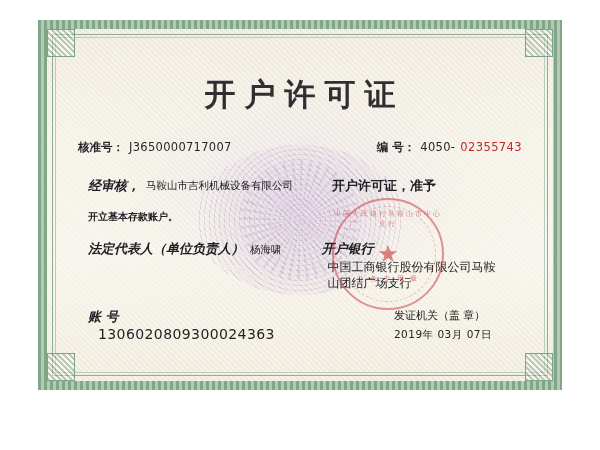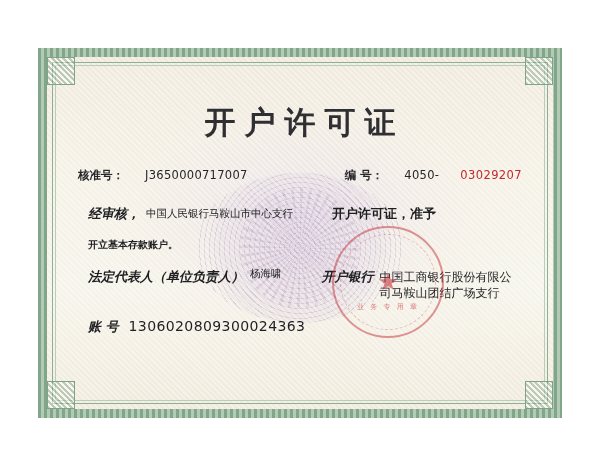--- a/index.html
+++ b/index.html
@@ -16,21 +16,20 @@
 
   
   .cert-wrap {
     position: absolute;
     left: 38px;
     top: 20px;
     width: 524px;
     height: 370px;
     background: #f9a8d4;
     box-sizing: border-box;
-    margin-top: 28px;
   }
   
   .paper-tint {
     position: absolute;
     inset: 0;
     background:
       radial-gradient(ellipse 70% 60% at 50% 45%, rgba(226,214,231,0.55) 0%, rgba(240,232,224,0.25) 45%, rgba(243,241,228,0) 75%),
       linear-gradient(180deg, #efe9dc 0%, #f5f2e6 35%, #f6f4ea 65%, #efe9da 100%);
   }
   
@@ -139,21 +138,21 @@
     justify-content: space-between;
     align-items: baseline;
     margin-top: 24px;
     padding: 0 14px;
     font-size: 11.5px;
     color: #26262a;
   }
   .code-left, .code-right {
     display: flex;
     align-items: baseline;
-    gap: 21px;
+    gap: 5px;
     white-space: nowrap;
   }
   .code-label { font-weight: bold; font-family: "DejaVu Serif", serif; }
   .code-val {
     font-family: "DejaVu Sans", sans-serif;
     letter-spacing: 0.3px;
     text-align: center;
   }
   .code-val.red { color: #c0292c; letter-spacing: 0.4px; }
 
@@ -187,46 +186,48 @@
   .line2 { font-size: 10px; font-weight: bold; margin-bottom: 16px; }
 
   .row-two {
     display: flex;
     align-items: flex-start;
     margin-bottom: 14px;
     font-size: 13px;
   }
   .row-two .left {
     display: flex;
-    align-items: flex-start;
+    align-items: flex-end;
     white-space: nowrap;
   }
   .row-two .right {
     display: flex;
     align-items: flex-start;
     margin-left: 34px;
     white-space: nowrap;
+    flex-direction: column;
   }
   .bank-val {
     font-family: "DejaVu Sans", sans-serif;
     font-size: 12px;
     line-height: 1.35;
     font-weight: normal;
     white-space: normal;
     max-width: 168px;
     padding-left: 6px;
     position: relative;
     top: 1px;
   }
 
   .acct-line {
     display: flex;
     align-items: baseline;
     font-size: 13px;
     margin-top: 18px;
+    flex-direction: column;
   }
   .acct-val {
     font-family: "DejaVu Sans", sans-serif;
     font-size: 14px;
     font-weight: normal;
     padding-left: 10px;
     letter-spacing: 0.4px;
   }
 
   .issuer {
@@ -307,29 +308,29 @@
     <div class="title">开户许可证</div>
 
     <div class="row-codes">
       <div class="code-left">
         <span class="code-label">核准号：</span>
         <span class="code-val">J3650000717007</span>
       </div>
       <div class="code-right">
         <span class="code-label">编 号：</span>
         <span class="code-val">4050-</span>
-        <span class="code-val red">03029207</span>
+        <span class="code-val red">02355743</span>
       </div>
     </div>
 
     <div class="body-block">
 
       <div class="line">
         <span class="lbl">经审核，</span>
-        <span class="fill wide">中国人民银行马鞍山市中心支行</span>
+        <span class="fill wide">马鞍山市吉利机械设备有限公司</span>
         <span class="tail">开户许可证，准予</span>
       </div>
 
       <div class="line2">开立基本存款账户。</div>
 
       <div class="row-two">
         <div class="left">
           <span class="lbl">法定代表人（单位负责人）</span>
           <span class="fill">杨海啸</span>
         </div>
@@ -341,19 +342,24 @@
 
       <div class="acct-line">
         <span class="lbl">账 号</span>
         <span class="acct-val">1306020809300024363</span>
       </div>
 
     </div>
 
     <div class="seal">
       <div class="ring-dash"></div>
+      <div class="arc-top">中国人民银行马鞍山市中心支行</div>
       <div class="star">★</div>
       <div class="arc-bottom">业 务 专 用 章</div>
     </div>
 
+    <div class="issuer">
+      <div>发证机关（盖 章）</div>
+      <div class="date">2019年 03月 07日</div>
+    </div>
 
   </div>
 </div>
 
 </body></html>

